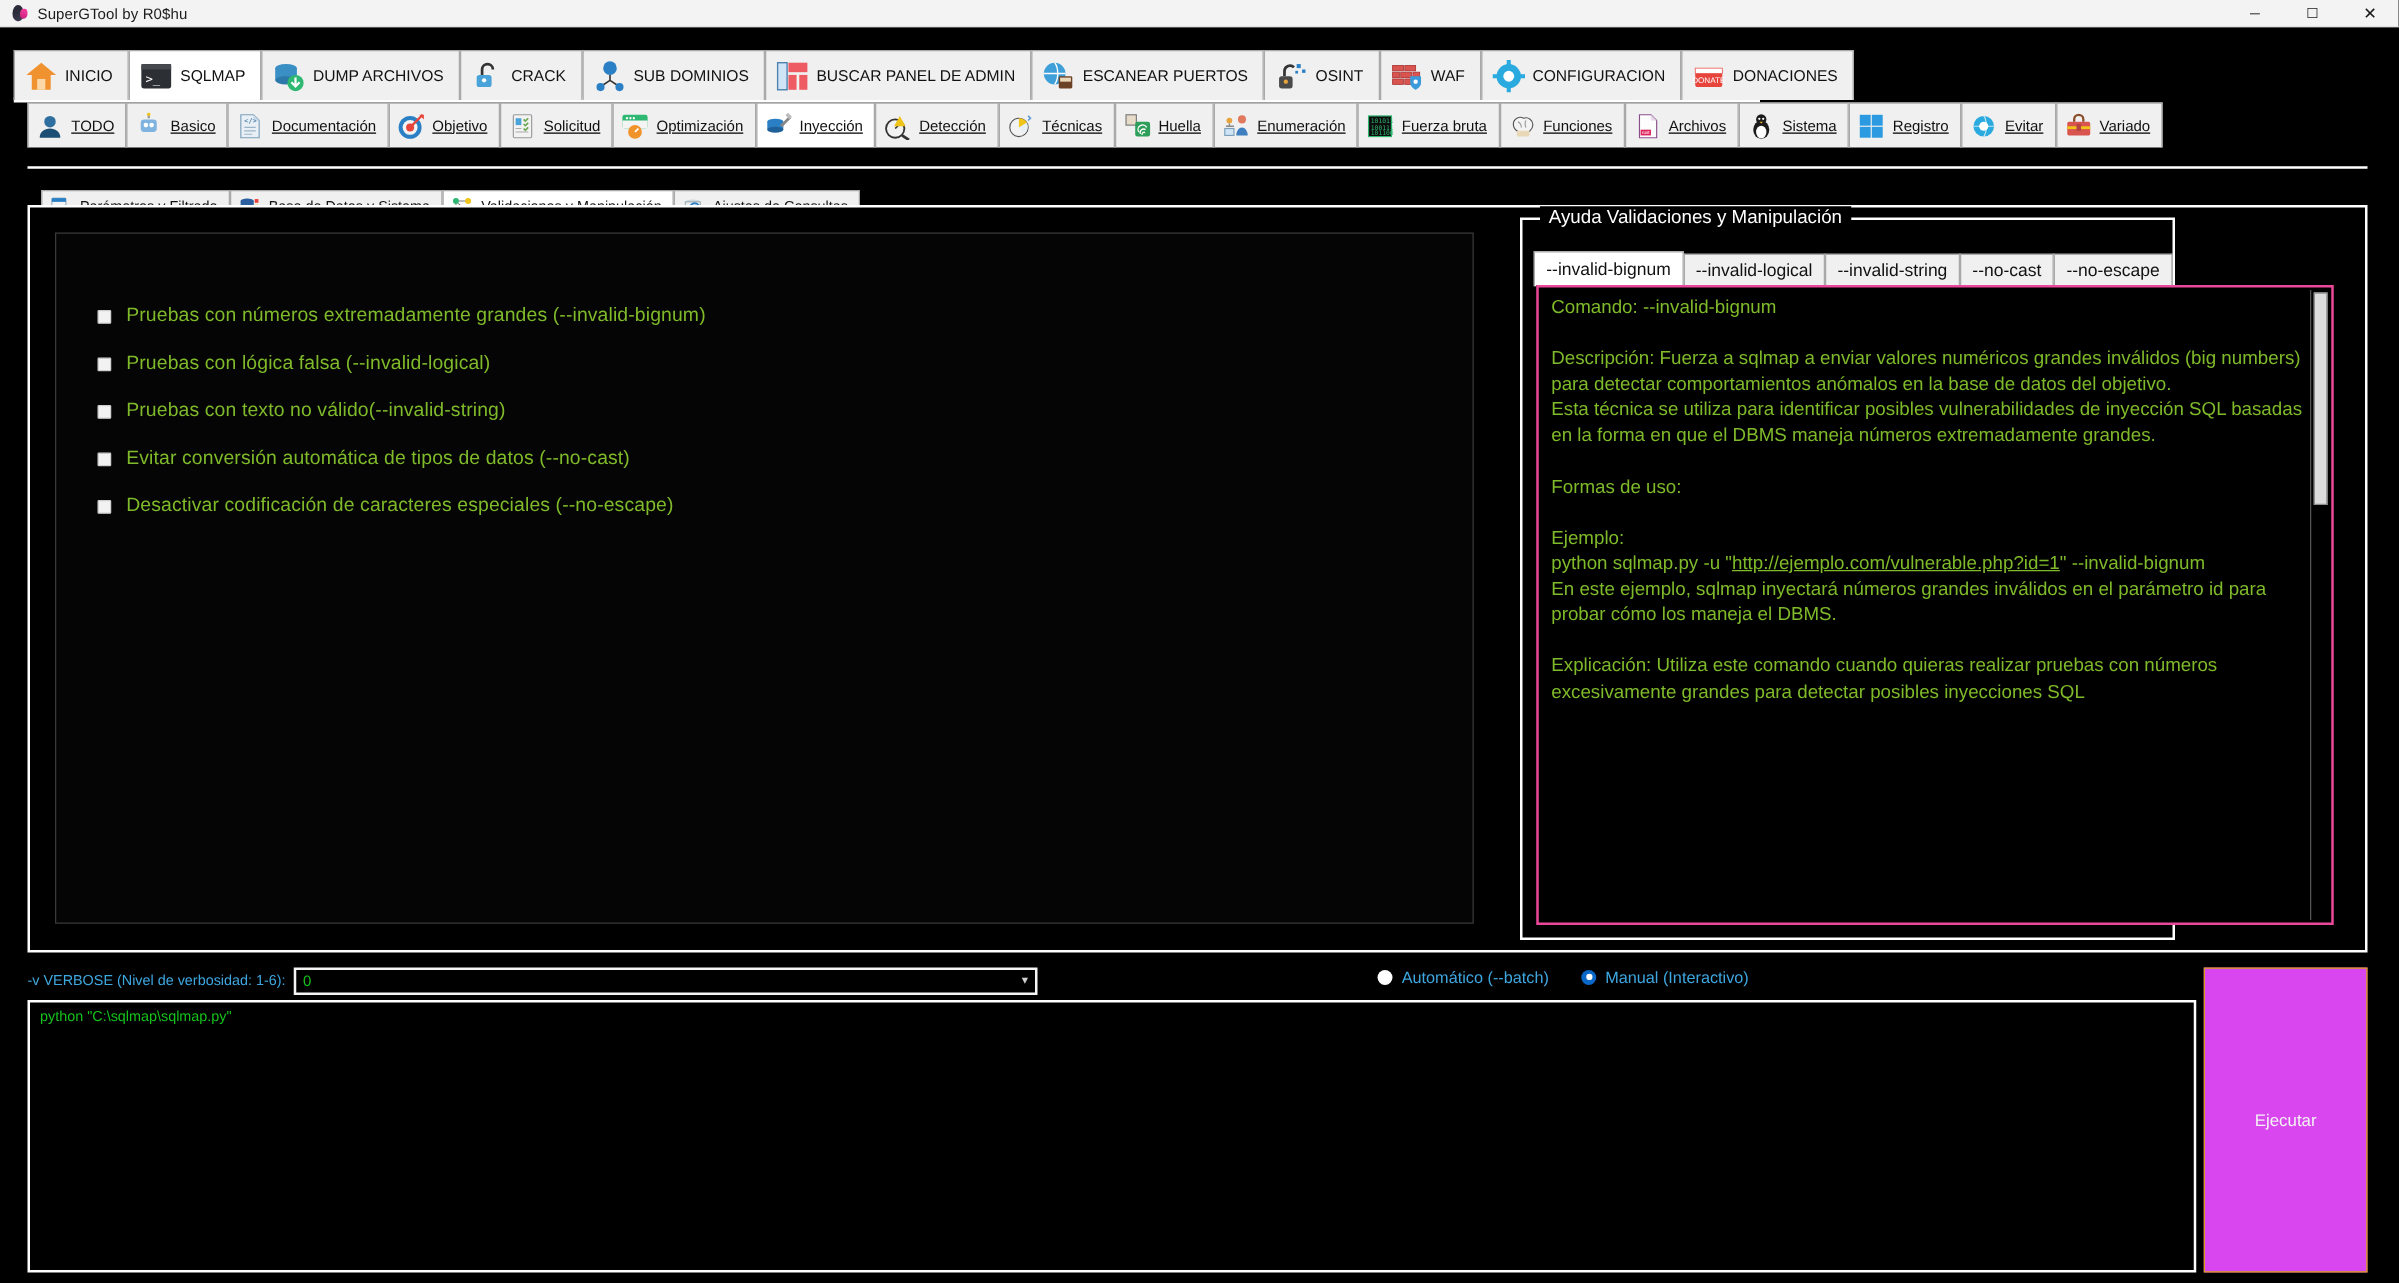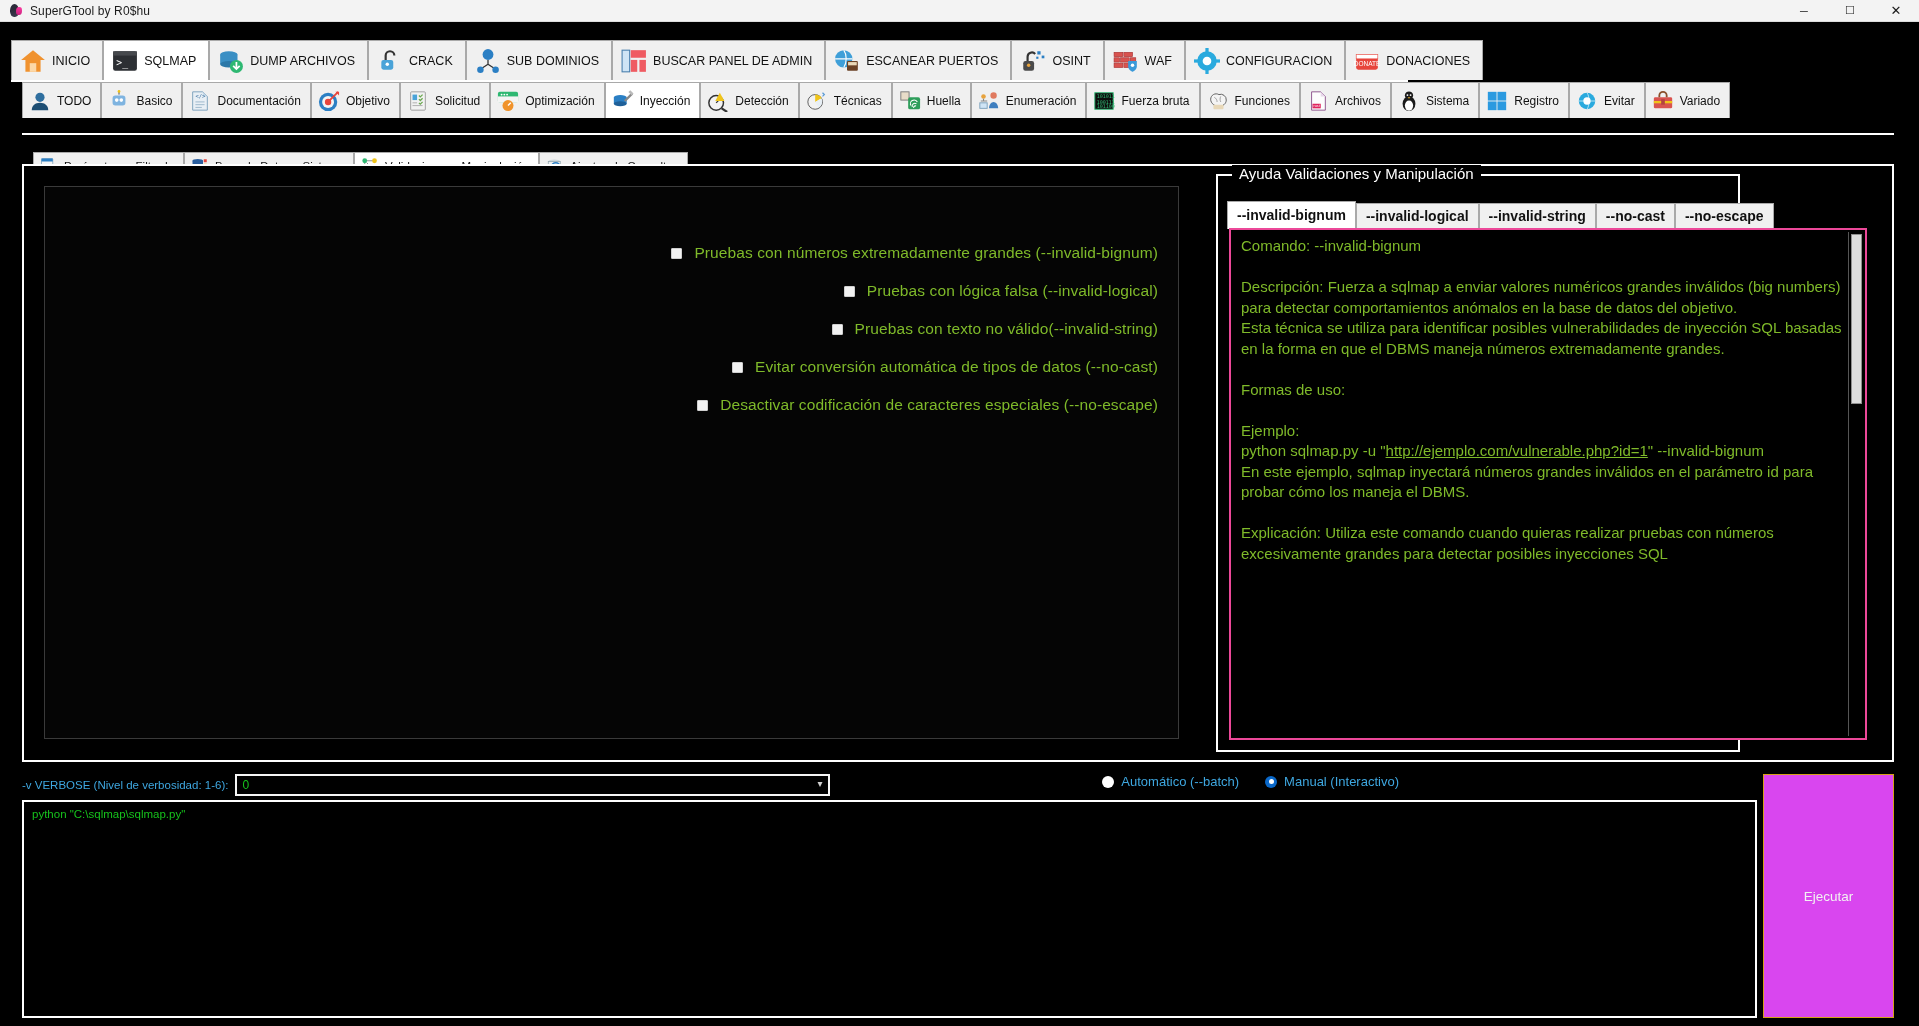--- a/index.html
+++ b/index.html
@@ -76,21 +76,21 @@
   #ribbon1 .tab {
     height: 40px; padding: 0 12px 0 8px; font-size: 12.5px;
   }
   #ribbon1-line {
     position: absolute; left: 11px; top: 58px; width: 1397px; height: 2px;
     background: #ffffff;
   }
 
   
   #ribbon2 {
-    position: absolute; left: 22px; top: 60px; height: 48px;
+    position: absolute; left: 22px; top: 60px; height: 48px; text-decoration: underline;
   }
   #ribbon2 .tab {
     height: 36px; padding: 0 9px 0 6px; font-size: 12px;
   }
   #ribbon2-line {
     position: absolute; left: 22px; top: 111px; width: 1872px; height: 2px;
     background: #ffffff;
   }
 
   
@@ -114,21 +114,20 @@
   #leftpane {
     position: absolute; left: 20px; top: 20px;
     width: 1135px; height: 553px;
     border: 1px solid #3a3a3a;
     background: #050505;
   }
   .chk-list { position: absolute; left: 33px; top: 47px; width: 1080px; }
   .chk-row {
     display: flex; align-items: center; gap: 12px;
     height: 38px;
-    justify-content: flex-end;
   }
   .chk-box {
     width: 11px; height: 11px;
     background: #f2f2f2;
     border: 1px solid #cfcfcf;
     border-radius: 1px;
     flex: none;
     cursor: pointer;
   }
   .chk-label {
@@ -178,21 +177,21 @@
     color: #ffffff; font-size: 15px;
   }
   #help-tabs {
     position: absolute; left: 9px; top: 25px;
     display: flex; align-items: flex-end;
   }
   #help-tabs .htab {
     background: #f0f0f0; border: 1px solid #a9a9a9; border-bottom: none;
     color: #111; font-size: 14px;
     padding: 4px 9px 2px; height: 26px;
-    white-space: nowrap; cursor: default; font-weight: bold;
+    white-space: nowrap; cursor: default;
   }
   #help-tabs .htab.sel { background: #ffffff; height: 28px; padding-top: 5px; }
 
   #help-body {
     position: absolute; left: 11px; top: 52px;
     width: 638px; height: 512px;
     background: #000;
     border: 2px solid #ec4899;
     overflow: hidden;
   }

